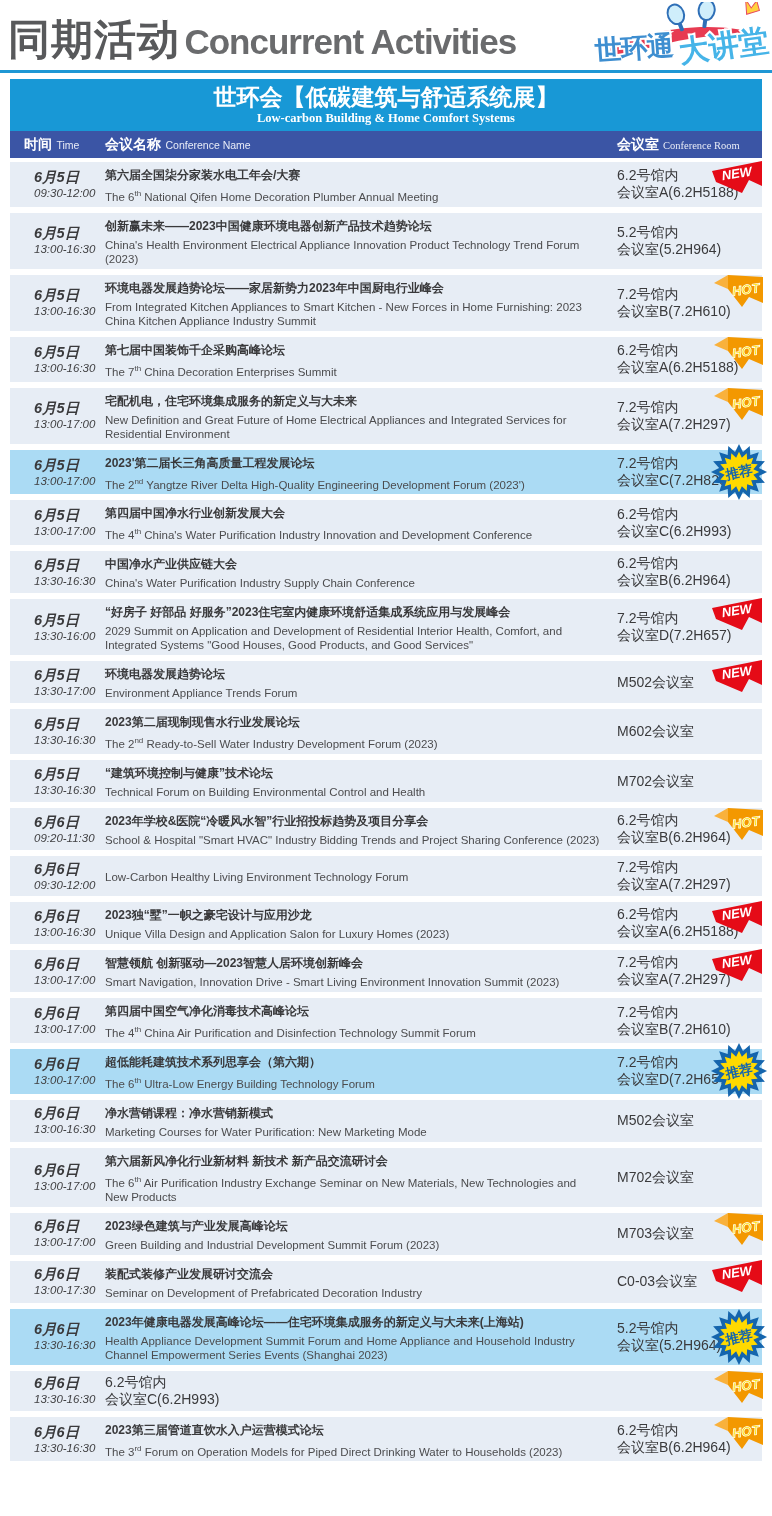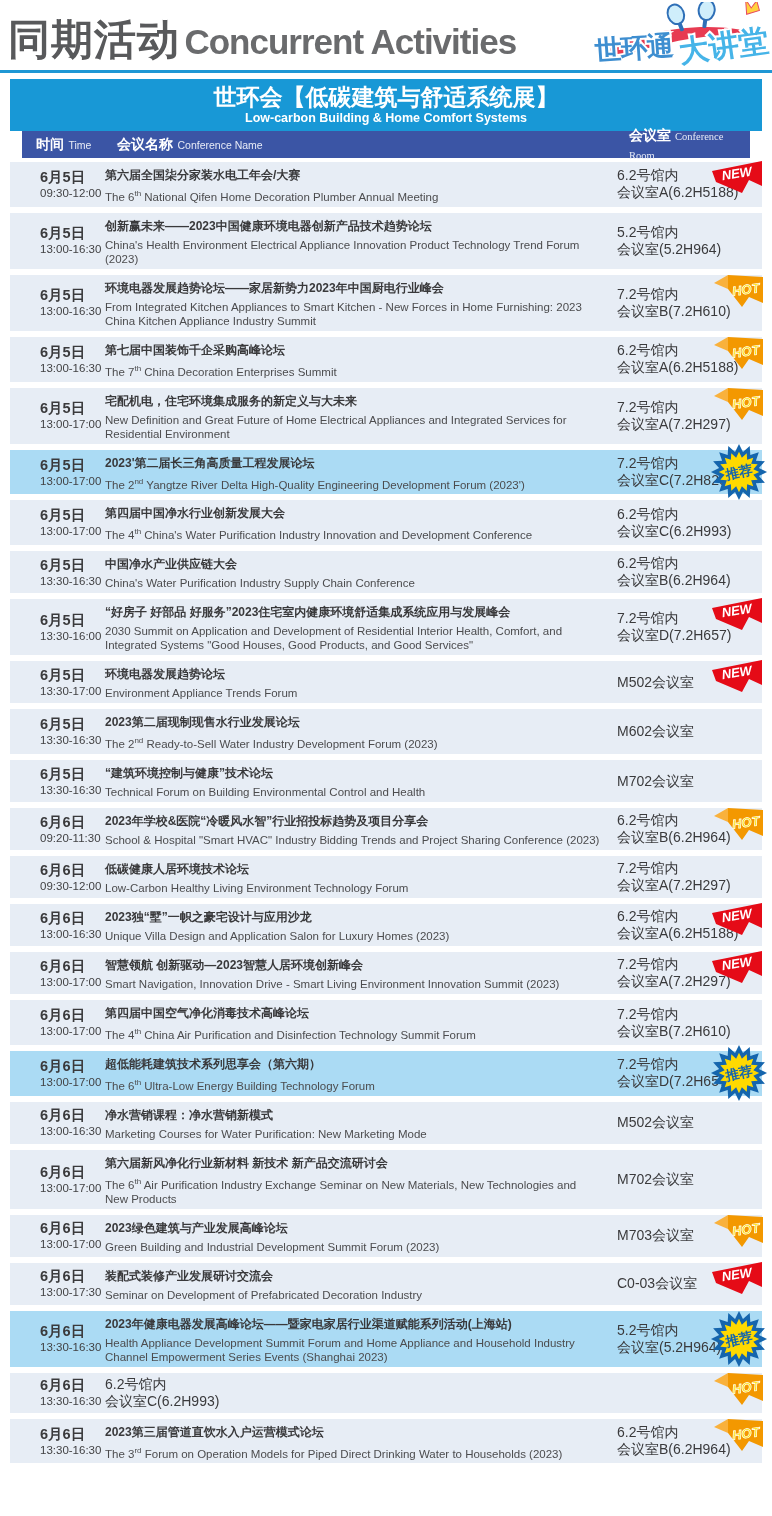--- a/index.html
+++ b/index.html
@@ -12,42 +12,42 @@
   
   .page-header { position:relative; height:70px;border-radius:28px; }
   .page-title { position:absolute; left:8px; top:12px; white-space:nowrap; }
   .page-title .t-zh { font-size:42px; font-weight:bold; color:#58595b; letter-spacing:1px; }
   .page-title .t-en { font-size:35px; font-weight:bold; color:#6a6b6d; letter-spacing:-1px; }
   .logo { position:absolute; right:2px; top:2px; width:180px; height:68px; }
   .rule { height:3px; background:#1f97d4; margin:0; }
   
   .banner {
     margin:6px 10px 0 10px; background:#1898d6; color:#fff; text-align:center;
-    height:52px; padding-top:5px;
+    height:52px; padding-top:5px;font-family:Liberation Serif, serif;
   }
   .banner-zh { font-size:23px; font-weight:bold; line-height:27px; }
   .banner-en { font-size:12.5px; font-weight:bold; line-height:15px; }
   
   .col-header {
-    margin:0 22px; height:27px; background:#3b55a5; color:#fff;
+    margin:0 10px; height:27px; background:#3b55a5; color:#fff;
     display:flex; align-items:center;
   }
   .col-header .c-zh { font-size:14px; font-weight:bold; }
   .col-header .c-en { font-size:10.5px; font-weight:normal; color:#e8ecf7; }
   .col-time-h { width:95px; padding-left:14px; }
   .col-name-h { width:512px; }
   .col-room-h { flex:1;font-family:Liberation Serif, serif; }
   
   #rows { margin-top:4px; }
   .row {
     margin:0 10px 6px 10px; background:#e7edf5; position:relative;
     display:flex; align-items:center; padding:3px 0; min-height:36px;
   }
   .row.highlight { background:#abdbf4; }
-  .cell.time { width:95px; padding-left:30px; flex:none; }
+  .cell.time { width:95px; padding-left:24px; flex:none;font-style:italic; }
   .date { font-size:14.5px; font-weight:bold; line-height:18px; }
   .time-range { font-size:11.5px; line-height:15px; color:#414143; }
   .cell.name { width:512px; flex:none; padding-right:16px; }
   .cell.name .zh { font-size:12px; font-weight:bold; line-height:20px; color:#39393b; }
   .cell.name .en { font-size:11.5px; line-height:14px; color:#4c4c4e; margin-top:2px; }
   .cell.name .en sup { font-size:8px; }
   .cell.room { flex:1; padding-right:4px; }
   .cell.room .r1, .cell.room .r2 { font-size:14px; line-height:17px; color:#3a3a3c; }
   
   .badge { position:absolute; pointer-events:none; }
@@ -270,21 +270,21 @@
 
   </div>
 
   <div class="row">
     <div class="cell time">
       <div class="date">6月5日</div>
       <div class="time-range">13:30-16:00</div>
     </div>
     <div class="cell name">
       <div class="zh">“好房子 好部品 好服务”2023住宅室内健康环境舒适集成系统应用与发展峰会</div>
-      <div class="en">2030 Summit on Application and Development of Residential Interior Health, Comfort, and Integrated Systems "Good Houses, Good Products, and Good Services"</div>
+      <div class="en">2029 Summit on Application and Development of Residential Interior Health, Comfort, and Integrated Systems "Good Houses, Good Products, and Good Services"</div>
     </div>
     <div class="cell room">
       <div class="r1">7.2号馆内</div>
       <div class="r2">会议室D(7.2H657)</div>
     </div>
     <div class="badge badge-new">
       <svg width="52" height="34" viewBox="0 0 52 34">
         <polygon points="0,10 50,0 50,25 37,19 30,32 4,21" fill="#e50b17"></polygon>
         <text x="25" y="17" text-anchor="middle" font-size="13" font-weight="bold" font-style="italic" fill="#ffffff" transform="rotate(-9 25 14)">NEW</text>
       </svg>
@@ -369,21 +369,20 @@
     </div>
 
   </div>
 
   <div class="row">
     <div class="cell time">
       <div class="date">6月6日</div>
       <div class="time-range">09:30-12:00</div>
     </div>
     <div class="cell name">
-      <div class="zh">低碳健康人居环境技术论坛</div>
       <div class="en">Low-Carbon Healthy Living Environment Technology Forum</div>
     </div>
     <div class="cell room">
       <div class="r1">7.2号馆内</div>
       <div class="r2">会议室A(7.2H297)</div>
     </div>
 
   </div>
 
   <div class="row">
@@ -546,21 +545,21 @@
     </div>
 
   </div>
 
   <div class="row highlight">
     <div class="cell time">
       <div class="date">6月6日</div>
       <div class="time-range">13:30-16:30</div>
     </div>
     <div class="cell name">
-      <div class="zh">2023年健康电器发展高峰论坛——暨家电家居行业渠道赋能系列活动(上海站)</div>
+      <div class="zh">2023年健康电器发展高峰论坛——住宅环境集成服务的新定义与大未来(上海站)</div>
       <div class="en">Health Appliance Development Summit Forum and Home Appliance and Household Industry Channel Empowerment Series Events (Shanghai 2023)</div>
     </div>
     <div class="cell room">
       <div class="r1">5.2号馆内</div>
       <div class="r2">会议室(5.2H964)</div>
     </div>
 
     <div class="badge badge-star">
       <svg width="58" height="58" viewBox="0 0 60 60">
         <polygon id="starpoly" points="59,30 50.6,34.1 56.8,41.1 47.5,41.7 50.5,50.5 41.7,47.5 41.1,56.8 34.1,50.6 30,59 25.9,50.6 18.9,56.8 18.3,47.5 9.5,50.5 12.5,41.7 3.2,41.1 9.4,34.1 1,30 9.4,25.9 3.2,18.9 12.5,18.3 9.5,9.5 18.3,12.5 18.9,3.2 25.9,9.4 30,1 34.1,9.4 41.1,3.2 41.7,12.5 50.5,9.5 47.5,18.3 56.8,18.9 50.6,25.9" fill="#1565ad"></polygon>

